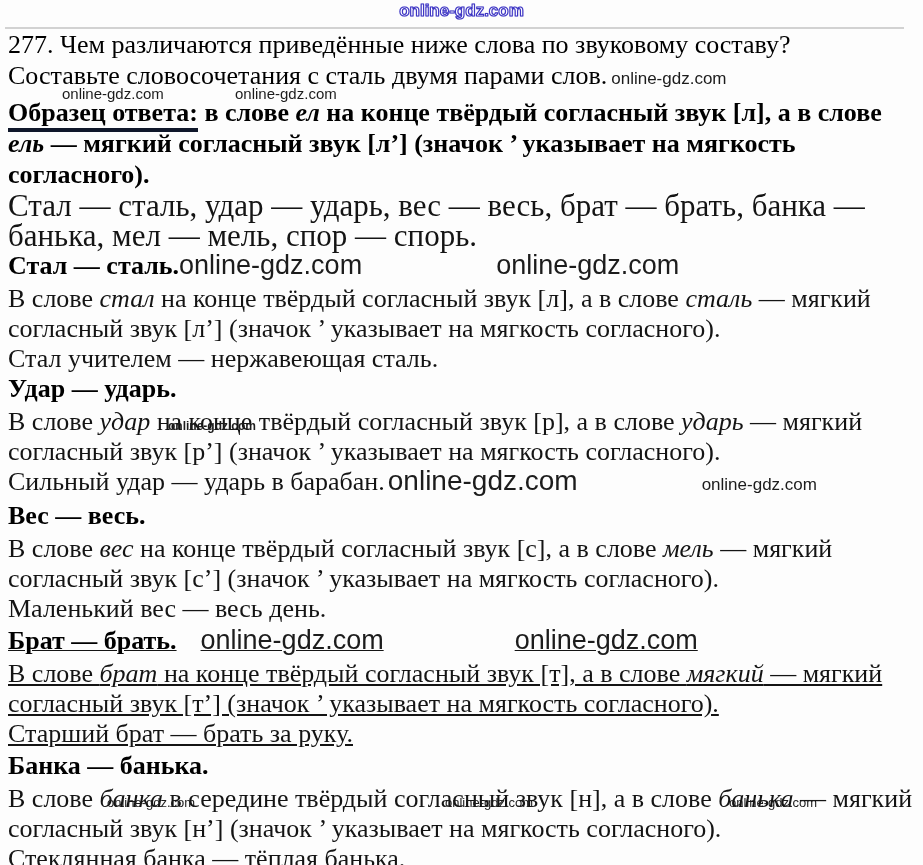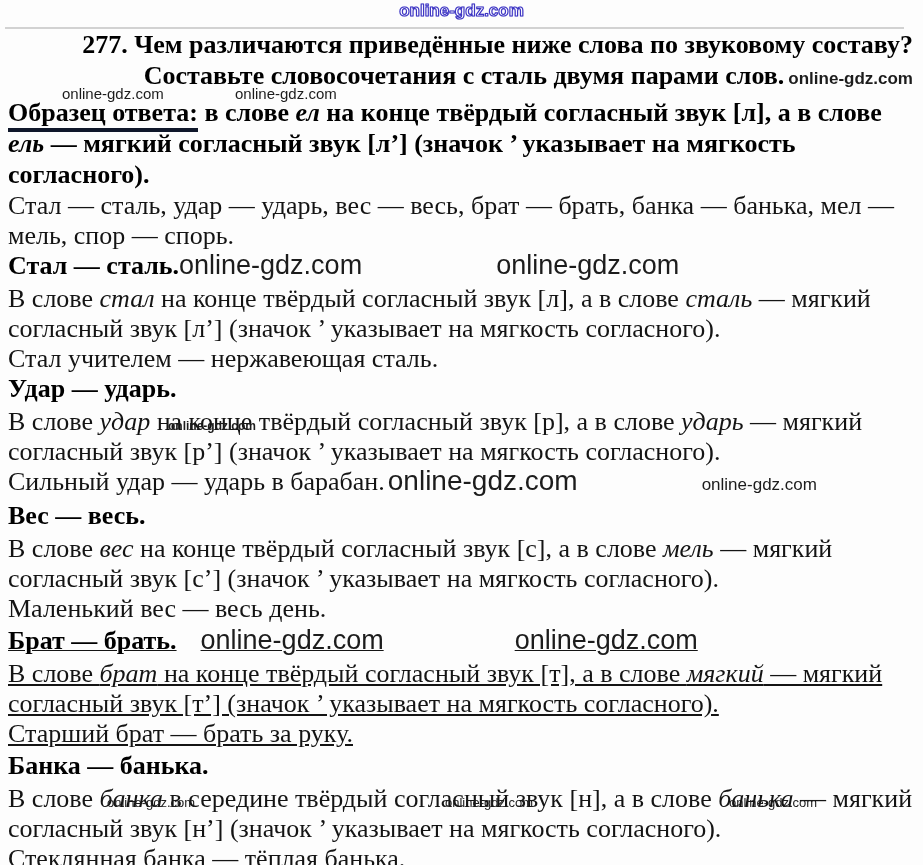--- a/index.html
+++ b/index.html
@@ -7,24 +7,24 @@
     position:relative;
     width:923px; height:865px;
     background:#fdfdfd;
     overflow:hidden;
     font-family:"Liberation Serif","DejaVu Serif",serif;
     color:#141414;
   }
   .content { padding:29px 10px 0 8px; }
 
   
-  .task { margin:0; font-size:26px; line-height:31px; font-weight:bold; color:#000;text-align:right; }
+  .task { margin:0; font-size:26px; line-height:31px; font-weight:normal; color:#000; }
   .task-line { white-space:nowrap; }
   .sample { margin:6px 0 0 0; font-size:26px; line-height:31px; font-weight:bold; color:#000; }
-  .pairs  { margin:1px 0 0 0; font-size:26px; line-height:30px; }
+  .pairs  { margin:1px 0 0 0; font-size:31px; line-height:30px; }
   .sec    { margin:0; }
   .sec p  { margin:0; font-size:26px; line-height:30px; }
   .hline  { line-height:30px; white-space:nowrap; }
   .h      { font-size:26px; font-weight:bold; color:#000; }
   .it     { font-style:italic;text-align:right; }
   .ul     { border-bottom:4px solid #0f172a; padding-bottom:1px; }
   .sec-ves   { margin-top:4px; }
   .sec-brat  { margin-top:2px;text-decoration:underline; }
   .sec-banka { margin-top:2px; }
 

